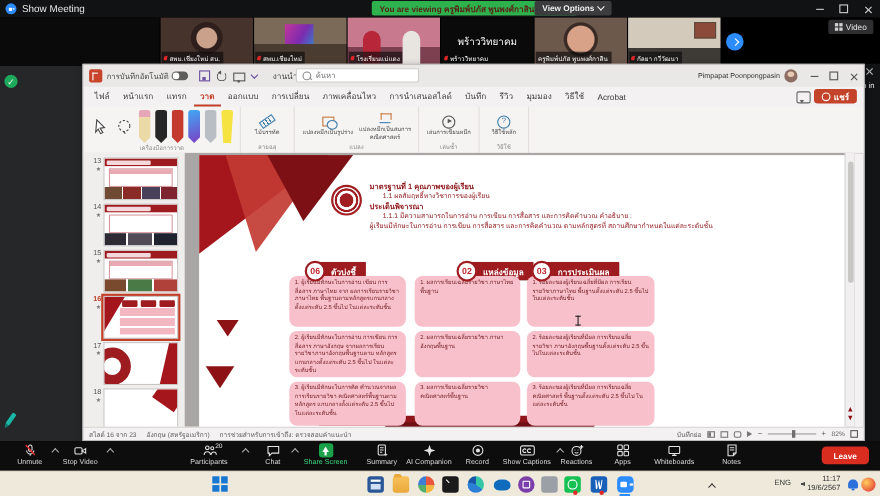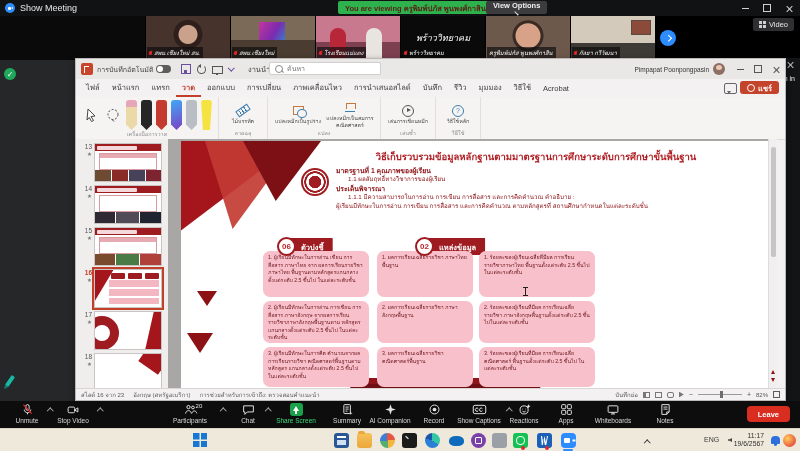--- a/index.html
+++ b/index.html
@@ -8,34 +8,34 @@
        -webkit-font-smoothing:antialiased;}
   
   #titlebar{position:absolute;left:0;top:0;width:800px;height:16px;background:#111214;
             display:flex;align-items:center;color:#e8e8e8;font-size:9px;}
   .zlogo{width:10px;height:10px;border-radius:50%;background:#2d8cff;margin:0 5px 0 5px;position:relative;}
   .zlogo::after{content:"";position:absolute;left:2.5px;top:3.5px;width:3.5px;height:3px;background:#fff;border-radius:1px;}
   .zlogo::before{content:"";position:absolute;left:6.2px;top:3.6px;border-top:1.5px solid transparent;border-bottom:1.5px solid transparent;border-right:2.2px solid #fff;}
   #banner{position:absolute;left:338px;top:1px;height:13px;background:#2eb24d;border-radius:2px;
           display:flex;align-items:center;padding:0 7px;color:#5b1f17;font-weight:bold;font-size:7.5px;}
   #viewopts{position:absolute;left:486px;top:1px;height:13px;background:#3c3c3e;border-radius:2px;
-          display:flex;align-items:center;gap:4px;padding:0 7px;color:#f0f0f0;font-weight:bold;font-size:7.5px;flex-direction:column;}
+          display:flex;align-items:center;gap:4px;padding:0 7px;color:#f0f0f0;font-weight:bold;font-size:7.5px;}
   .chev{display:inline-block;width:3.5px;height:3.5px;border-right:1px solid currentColor;border-bottom:1px solid currentColor;}
   .chev.down{transform:rotate(45deg) translate(-1px,-1px);}
   .chev.up{transform:rotate(-135deg);}
   .chev.right{transform:rotate(-45deg);}
   .winctl{position:absolute;top:0;height:16px;width:22px;display:flex;align-items:center;justify-content:center;color:#cfcfcf;}
   .minbar{width:7px;height:1px;background:currentColor;}
   .maxbox{width:6px;height:6px;border:1px solid currentColor;}
   .xicon{position:relative;width:7px;height:7px;}
   .xicon::before,.xicon::after{content:"";position:absolute;left:3px;top:0;width:1px;height:8px;background:currentColor;}
   .xicon::before{transform:rotate(45deg);} .xicon::after{transform:rotate(-45deg);}
   
   #strip{position:absolute;left:0;top:16px;width:800px;height:44px;background:#000;}
-  .tile{position:absolute;top:0;width:84px;height:44px;background:#161616;overflow:hidden;font-style:italic;}
+  .tile{position:absolute;top:0;width:84px;height:44px;background:#161616;overflow:hidden;}
   .tlabel{position:absolute;left:1px;bottom:1px;max-width:80px;background:rgba(10,10,10,.65);color:#fff;
           font-size:5.8px;padding:1px 3px 1px 2px;display:flex;align-items:center;gap:2px;white-space:nowrap;overflow:hidden;}
   .micmute{width:3px;height:4.5px;background:#e02828;border-radius:1.5px;position:relative;flex:0 0 auto;}
   .micmute::after{content:"";position:absolute;left:-1px;top:1px;width:5px;height:1px;background:#e02828;transform:rotate(-45deg);}
   .t-face{background:radial-gradient(circle at 50% 42%,#caa18a 0 9px,#2e1f1c 10px 14px,#46332c 15px);}
   .t-room{background:linear-gradient(180deg,#7b6a58 0 55%,#4a3c30 55%);}
   .t-room::after{content:"";position:absolute;left:28px;top:6px;width:26px;height:18px;background:linear-gradient(120deg,#c3369b,#7b2bb0 60%,#3b79c9);}
   .t-two{background:linear-gradient(180deg,#c9798e 0 60%,#7d4050 60%);}
   .t-two::before,.t-two::after{content:"";position:absolute;top:12px;width:16px;height:32px;border-radius:8px 8px 0 0;background:#b8263a;}
   .t-two::before{left:14px;} .t-two::after{left:50px;background:#e8e4e0;}
@@ -513,37 +513,40 @@
         <div id="slide">
           <div class="deco d1"></div>
           <div class="deco d2"></div>
           <div class="deco d3"></div>
           <div class="deco d4"></div>
           <div class="deco tridown" style="left:16px;top:150px;"></div>
           <div class="deco tridown" style="left:6px;top:192px;border-left-width:13px;border-right-width:13px;border-top-width:20px;"></div>
           <div class="deco bband"></div>
           <div class="deco bband2"></div>
 
-          <div id="stitle">วิธีเก็บรวบรวมข้อมูลหลักฐานตามมาตรฐานการศึกษาระดับการศึกษาขั้นพื้นฐาน</div>
           <div id="slogo"></div>
           <div id="smeta">
             <div class="b">มาตรฐานที่ 1 คุณภาพของผู้เรียน</div>
             <div class="ind">1.1 ผลสัมฤทธิ์ทางวิชาการของผู้เรียน</div>
             <div class="b">ประเด็นพิจารณา</div>
             <div class="ind">1.1.1 มีความสามารถในการอ่าน การเขียน การสื่อสาร และการคิดคำนวณ คำอธิบาย :</div>
             <div>ผู้เรียนมีทักษะในการอ่าน การเขียน การสื่อสาร และการคิดคำนวณ ตามหลักสูตรที่ สถานศึกษากำหนดในแต่ละระดับชั้น</div>
           </div>
 
           <div class="colhead" style="left:96px;">
             <span class="badge">06</span>
             <span class="ribbonlbl">ตัวบ่งชี้</span>
           </div>
           <div class="colhead" style="left:199px;margin-left:35px;">
             <span class="badge">02</span>
             <span class="ribbonlbl">แหล่งข้อมูล</span>
+          </div>
+          <div class="colhead" style="left:302px;">
+            <span class="badge">03</span>
+            <span class="ribbonlbl">การประเมินผล</span>
           </div>
 
           <div class="pbox" style="left:82px;top:110px;width:106px;height:46px;">1. ผู้เรียนมีทักษะในการอ่าน เขียน การสื่อสาร ภาษาไทย จาก ผลการเรียนรายวิชาภาษาไทย พื้นฐานตามหลักสูตรแกนกลาง ตั้งแต่ระดับ 2.5 ขึ้นไป ในแต่ละระดับชั้น</div>
           <div class="pbox" style="left:196px;top:110px;width:96px;height:46px;">1. ผลการเรียนเฉลี่ยรายวิชา ภาษาไทยพื้นฐาน</div>
           <div class="pbox" style="left:298px;top:110px;width:116px;height:46px;">1. ร้อยละของผู้เรียนเฉลี่ยที่มีผล การเรียนรายวิชาภาษาไทย พื้นฐานตั้งแต่ระดับ 2.5 ขึ้นไป ในแต่ละระดับชั้น</div>
           <div class="pbox" style="left:82px;top:160px;width:106px;height:42px;">2. ผู้เรียนมีทักษะในการอ่าน การเขียน การสื่อสาร ภาษาอังกฤษ จากผลการเรียน รายวิชาภาษาอังกฤษพื้นฐานตาม หลักสูตรแกนกลางตั้งแต่ระดับ 2.5 ขึ้นไป ในแต่ละระดับชั้น</div>
           <div class="pbox" style="left:196px;top:160px;width:96px;height:42px;">2. ผลการเรียนเฉลี่ยรายวิชา ภาษาอังกฤษพื้นฐาน</div>
           <div class="pbox" style="left:298px;top:160px;width:116px;height:42px;">2. ร้อยละของผู้เรียนที่มีผล การเรียนเฉลี่ยรายวิชา ภาษาอังกฤษพื้นฐานตั้งแต่ระดับ 2.5 ขึ้นไปในแต่ละระดับชั้น</div>
           <div class="pbox" style="left:82px;top:206px;width:106px;height:40px;">3. ผู้เรียนมีทักษะในการคิด คำนวณจากผลการเรียนรายวิชา คณิตศาสตร์พื้นฐานตามหลักสูตร แกนกลางตั้งแต่ระดับ 2.5 ขึ้นไป ในแต่ละระดับชั้น</div>
           <div class="pbox" style="left:196px;top:206px;width:96px;height:40px;">3. ผลการเรียนเฉลี่ยรายวิชา คณิตศาสตร์พื้นฐาน</div>

